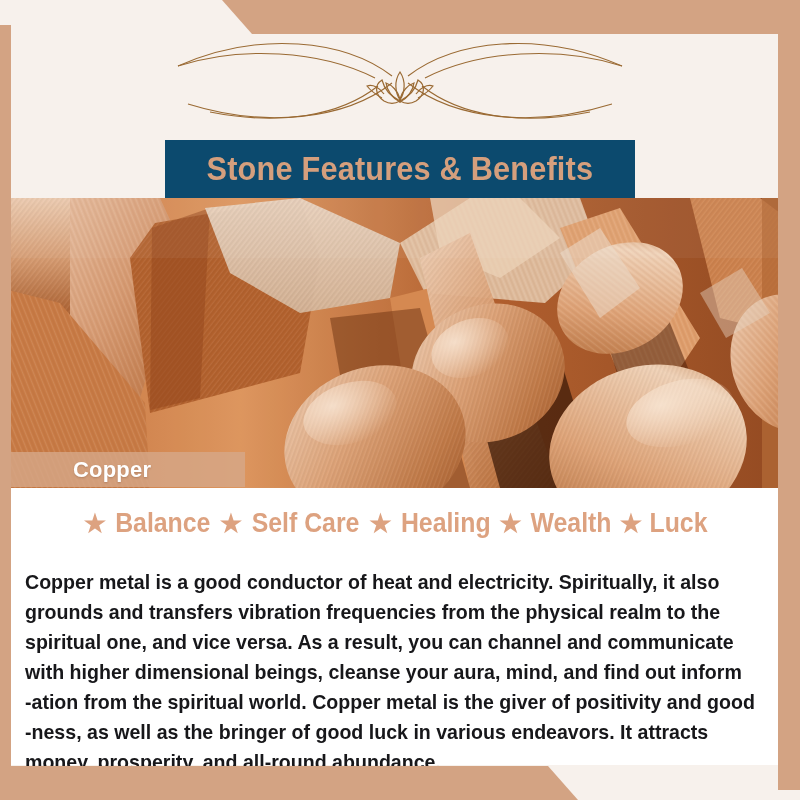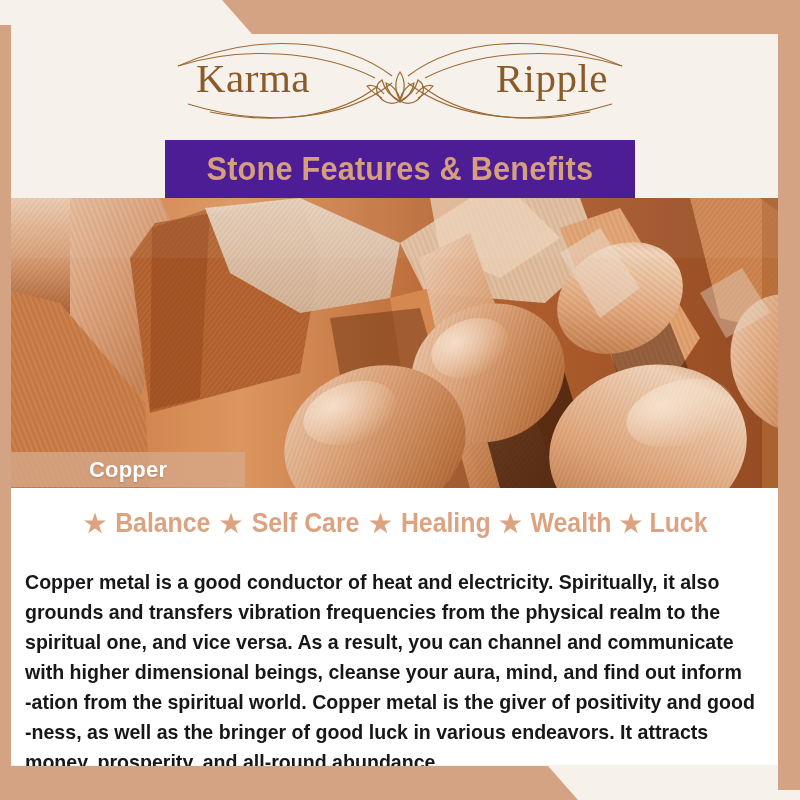--- a/index.html
+++ b/index.html
@@ -55,38 +55,38 @@
   
   .photo{
     position:absolute;top:198px;left:0;width:800px;height:290px;
     overflow:hidden;z-index:2;background:#c87b4e;
   }
   .photo svg{display:block;width:800px;height:290px;}
 
   
   .banner{
     position:absolute;top:140px;left:165px;width:470px;height:58px;
-    background:#4c1d95;z-index:5;
+    background:#0c4a6e;z-index:5;
     display:flex;align-items:center;justify-content:center;
   }
   .banner-title{
     font-family:"Liberation Sans", sans-serif;
     font-weight:bold;font-size:33px;color:#d59f7d;
     letter-spacing:.2px;white-space:nowrap;
     transform:scaleX(.93);transform-origin:center;
   }
 
   
   .caption-band{
     position:absolute;top:452px;left:11px;width:234px;height:35px;
     background:rgba(214,168,136,.80);z-index:3;
     display:flex;align-items:center;
   }
   .caption-text{
-    margin-left:78px;color:#ffffff;font-weight:bold;font-size:22px;
+    margin-left:62px;color:#ffffff;font-weight:bold;font-size:22px;
     font-family:"Liberation Sans", sans-serif;letter-spacing:.2px;
     text-shadow:0 1px 2px rgba(80,40,20,.25);
   }
 
   
   .card{
     position:absolute;top:488px;left:11px;width:767px;height:277px;
     background:#ffffff;z-index:3;
   }
   .benefits{
@@ -133,22 +133,20 @@
         <g fill="none" stroke="#9a6a33" stroke-width="1.2">
           <path d="M230 74 C 222 70, 217 62, 216 55 C 222 57, 228 63, 230 71 Z"></path>
           <path d="M230 74 C 238 70, 243 62, 244 55 C 238 57, 232 63, 230 71 Z"></path>
           <path d="M230 73 C 220 68, 214 60, 212 52 C 204 57, 205 67, 214 73 C 219 76, 225 76, 230 73 Z"></path>
           <path d="M230 73 C 240 68, 246 60, 248 52 C 256 57, 255 67, 246 73 C 241 76, 235 76, 230 73 Z"></path>
           <path d="M230 72 C 225 64, 224 53, 230 44 C 236 53, 235 64, 230 72 Z"></path>
           <path d="M212 70 C 205 66, 200 62, 197 58 C 203 56, 210 60, 214 66"></path>
           <path d="M248 70 C 255 66, 260 62, 263 58 C 257 56, 250 60, 246 66"></path>
         </g>
       </svg>
-      <span class="logo-word left">Karma</span>
-      <span class="logo-word right">Ripple</span>
     </div>
   </div>
 
   <div class="photo">
     <svg viewBox="0 0 800 290" preserveAspectRatio="none">
       <defs>
         <linearGradient id="gA" x1="0" y1="0" x2="1" y2="1">
           <stop offset="0" stop-color="#e8c0a4"></stop>
             <stop offset=".45" stop-color="#d9a07a"></stop>
             <stop offset="1" stop-color="#b9703f"></stop>

